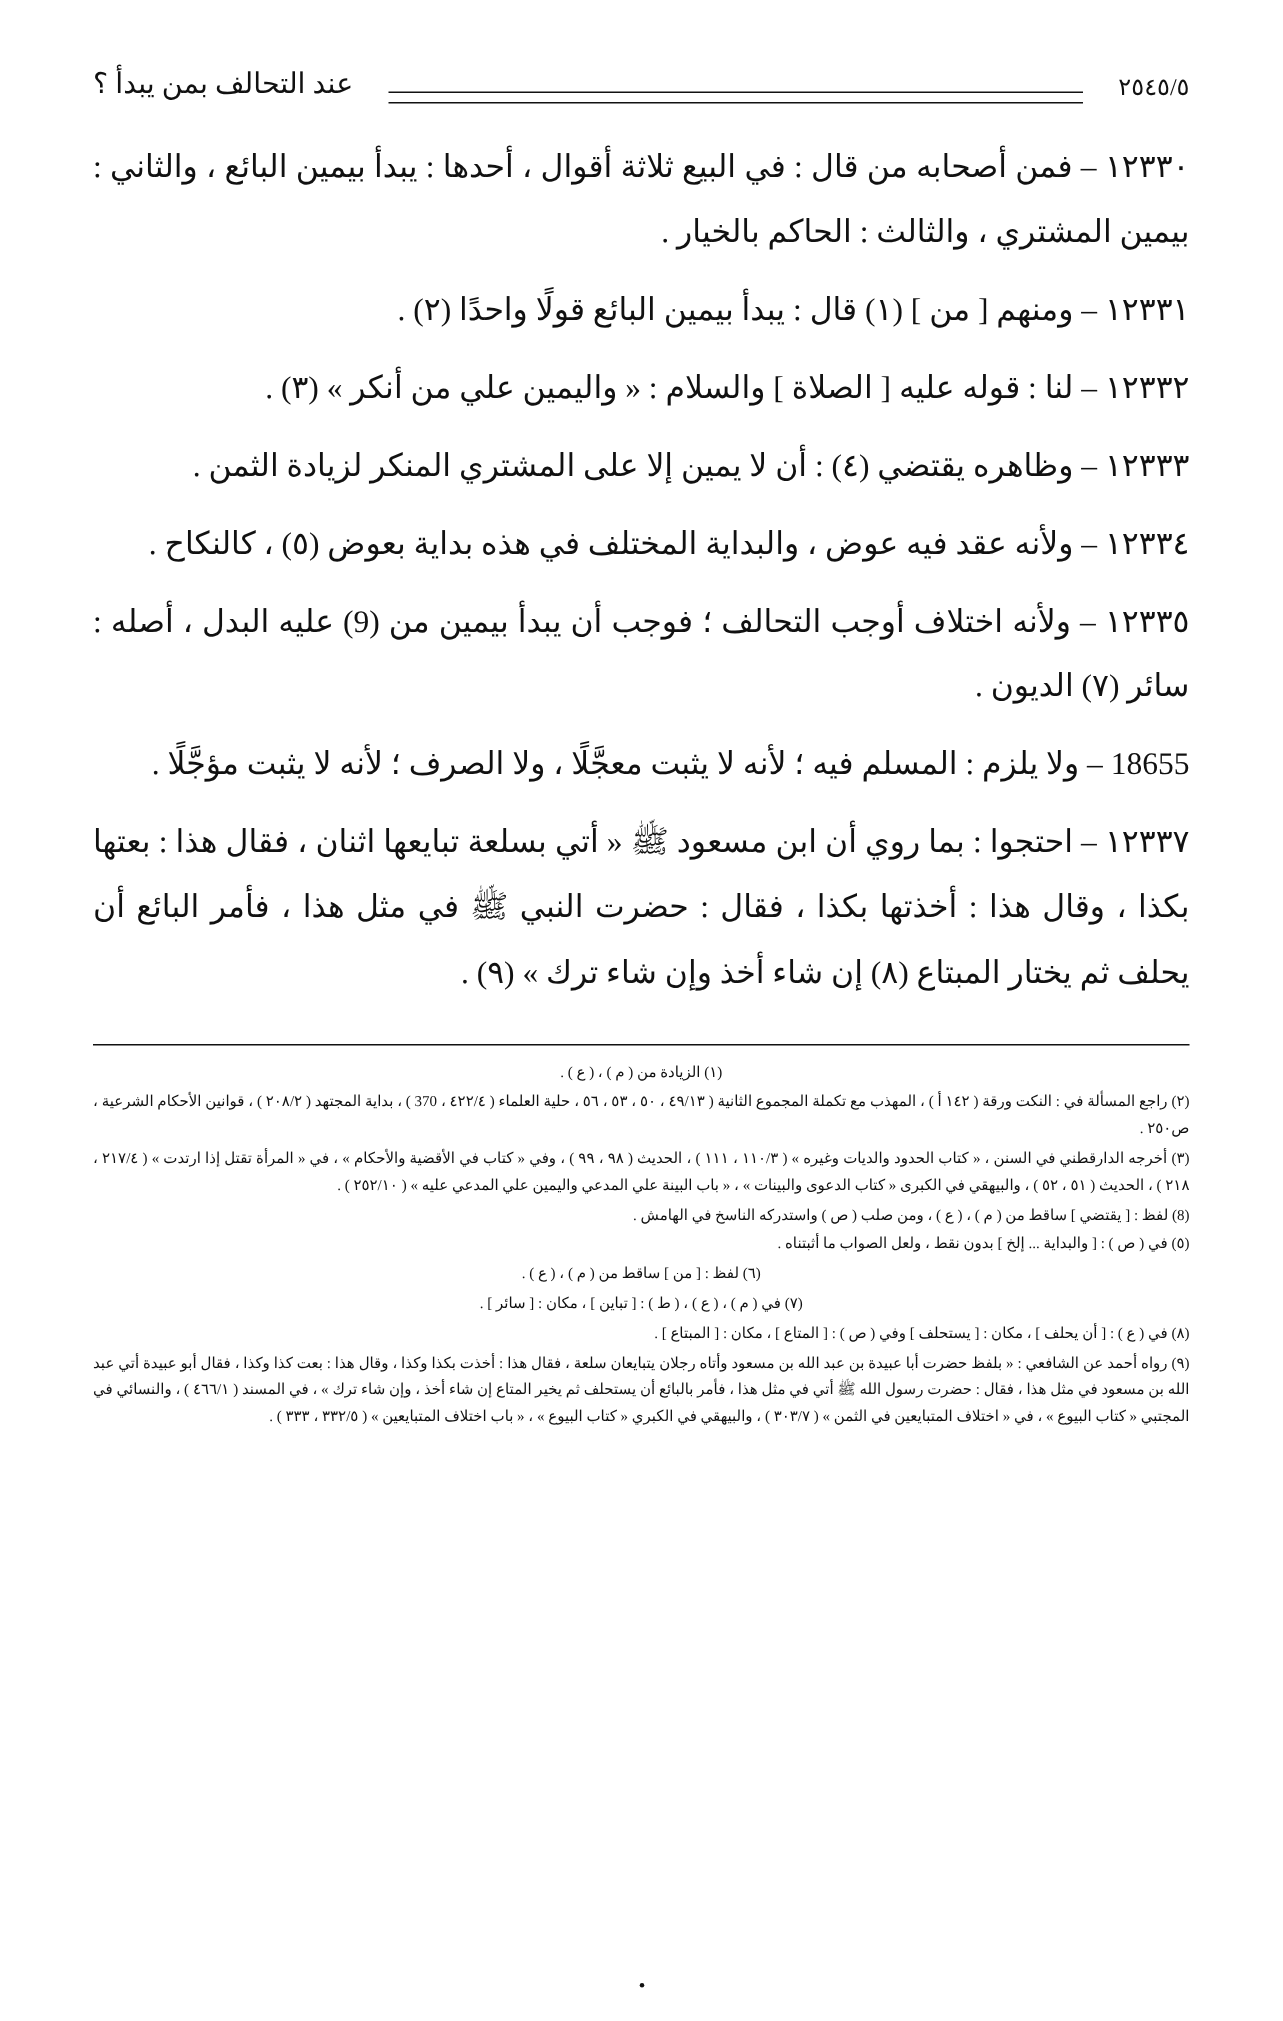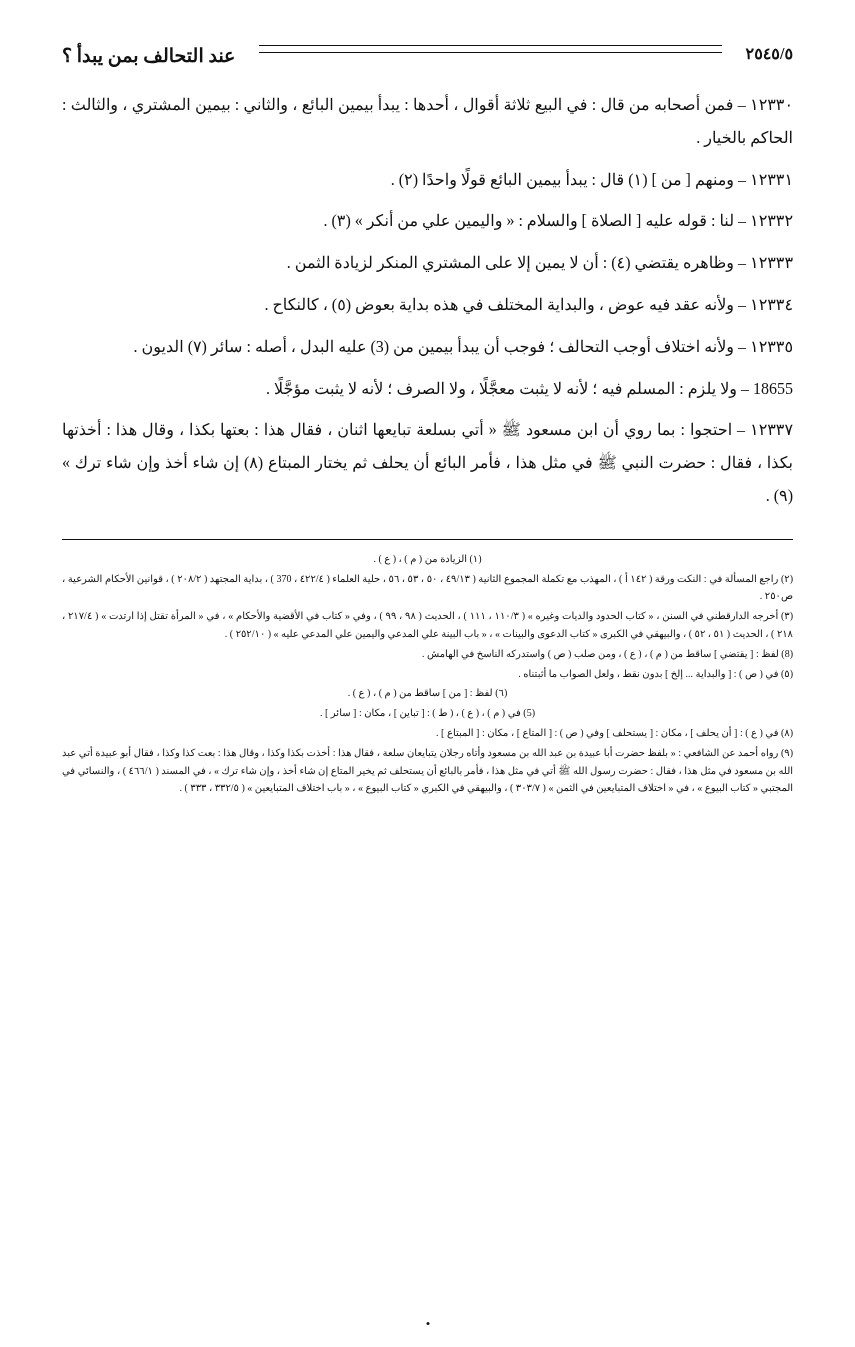--- a/index.html
+++ b/index.html
@@ -20,25 +20,24 @@
     width: 855px;
     height: 1347px;
     box-sizing: border-box;
     padding: 44px 62px 20px 62px;
   }
 
   
   .header {
     display: flex;
     flex-direction: row-reverse;
-    align-items: flex-start;
+    align-items: flex-end;
     justify-content: space-between;
     gap: 10px;
     margin-bottom: 6px;
-    font-weight: bold;
   }
   .header-title {
     font-size: 19px;
     white-space: nowrap;
     letter-spacing: 0px;
   }
   .header-rule {
     flex: 1 1 auto;
     height: 6px;
     border-top: 1.5px solid #111;
@@ -52,21 +51,21 @@
     white-space: nowrap;
     direction: ltr;
     unicode-bidi: embed;
   }
 
   
   .body-block {
     margin-top: 22px;
   }
   .para {
-    font-size: 16px;
+    font-size: 21px;
     line-height: 2.05;
     text-align: justify;
     text-align-last: right;
     margin: 0 0 9px 0;
   }
 
   
   .sep {
     margin: 26px 0 10px 0;
     border: 0;
@@ -111,33 +110,33 @@
     <div class="header-rule"></div>
     <div class="header-page">٢٥٤٥/٥</div>
   </div>
 
   <div class="body-block">
     <p class="para">١٢٣٣٠ – فمن أصحابه من قال : في البيع ثلاثة أقوال ، أحدها : يبدأ بيمين البائع ، والثاني : بيمين المشتري ، والثالث : الحاكم بالخيار .</p>
     <p class="para">١٢٣٣١ – ومنهم [ من ] (١) قال : يبدأ بيمين البائع قولًا واحدًا (٢) .</p>
     <p class="para">١٢٣٣٢ – لنا : قوله عليه [ الصلاة ] والسلام : « واليمين علي من أنكر » (٣) .</p>
     <p class="para">١٢٣٣٣ – وظاهره يقتضي (٤) : أن لا يمين إلا على المشتري المنكر لزيادة الثمن .</p>
     <p class="para">١٢٣٣٤ – ولأنه عقد فيه عوض ، والبداية المختلف في هذه بداية بعوض (٥) ، كالنكاح .</p>
-    <p class="para">١٢٣٣٥ – ولأنه اختلاف أوجب التحالف ؛ فوجب أن يبدأ بيمين من (3) عليه البدل ، أصله : سائر (٧) الديون .</p>
+    <p class="para">١٢٣٣٥ – ولأنه اختلاف أوجب التحالف ؛ فوجب أن يبدأ بيمين من (9) عليه البدل ، أصله : سائر (٧) الديون .</p>
     <p class="para">18655 – ولا يلزم : المسلم فيه ؛ لأنه لا يثبت معجَّلًا ، ولا الصرف ؛ لأنه لا يثبت مؤجَّلًا .</p>
     <p class="para">١٢٣٣٧ – احتجوا : بما روي أن ابن مسعود ﷺ « أتي بسلعة تبايعها اثنان ، فقال هذا : بعتها بكذا ، وقال هذا : أخذتها بكذا ، فقال : حضرت النبي ﷺ في مثل هذا ، فأمر البائع أن يحلف ثم يختار المبتاع (٨) إن شاء أخذ وإن شاء ترك » (٩) .</p>
   </div>
 
   <hr class="sep">
 
   <div class="footnotes">
     <p class="fn centered">(١) الزيادة من ( م ) ، ( ع ) .</p>
     <p class="fn">(٢) راجع المسألة في : النكت ورقة ( ١٤٢ أ ) ، المهذب مع تكملة المجموع الثانية ( ٤٩/١٣ ، ٥٠ ، ٥٣ ، ٥٦ ، حلية العلماء ( ٤٢٢/٤ ، 370 ) ، بداية المجتهد ( ٢٠٨/٢ ) ، قوانين الأحكام الشرعية ، ص٢٥٠ .</p>
     <p class="fn">(٣) أخرجه الدارقطني في السنن ، « كتاب الحدود والديات وغيره » ( ١١٠/٣ ، ١١١ ) ، الحديث ( ٩٨ ، ٩٩ ) ، وفي « كتاب في الأقضية والأحكام » ، في « المرأة تقتل إذا ارتدت » ( ٢١٧/٤ ، ٢١٨ ) ، الحديث ( ٥١ ، ٥٢ ) ، والبيهقي في الكبرى « كتاب الدعوى والبينات » ، « باب البينة علي المدعي واليمين علي المدعي عليه » ( ٢٥٢/١٠ ) .</p>
     <p class="fn">(8) لفظ : [ يقتضي ] ساقط من ( م ) ، ( ع ) ، ومن صلب ( ص ) واستدركه الناسخ في الهامش .</p>
     <p class="fn">(٥) في ( ص ) : [ والبداية ... إلخ ] بدون نقط ، ولعل الصواب ما أثبتناه .</p>
     <p class="fn centered">(٦) لفظ : [ من ] ساقط من ( م ) ، ( ع ) .</p>
-    <p class="fn centered">(5) في ( م ) ، ( ع ) ، ( ط ) : [ تباين ] ، مكان : [ سائر ] .</p>
+    <p class="fn centered">(٧) في ( م ) ، ( ع ) ، ( ط ) : [ تباين ] ، مكان : [ سائر ] .</p>
     <p class="fn">(٨) في ( ع ) : [ أن يحلف ] ، مكان : [ يستحلف ] وفي ( ص ) : [ المتاع ] ، مكان : [ المبتاع ] .</p>
     <p class="fn">(٩) رواه أحمد عن الشافعي : « بلفظ حضرت أبا عبيدة بن عبد الله بن مسعود وأتاه رجلان يتبايعان سلعة ، فقال هذا : أخذت بكذا وكذا ، وقال هذا : بعت كذا وكذا ، فقال أبو عبيدة أتي عبد الله بن مسعود في مثل هذا ، فقال : حضرت رسول الله ﷺ أتي في مثل هذا ، فأمر بالبائع أن يستحلف ثم يخير المتاع إن شاء أخذ ، وإن شاء ترك » ، في المسند ( ٤٦٦/١ ) ، والنسائي في المجتبي « كتاب البيوع » ، في « اختلاف المتبايعين في الثمن » ( ٣٠٣/٧ ) ، والبيهقي في الكبري « كتاب البيوع » ، « باب اختلاف المتبايعين » ( ٣٣٢/٥ ، ٣٣٣ ) .</p>
   </div>
 
   <div class="bottom-dot"></div>
 </div>
 
 </body></html>

